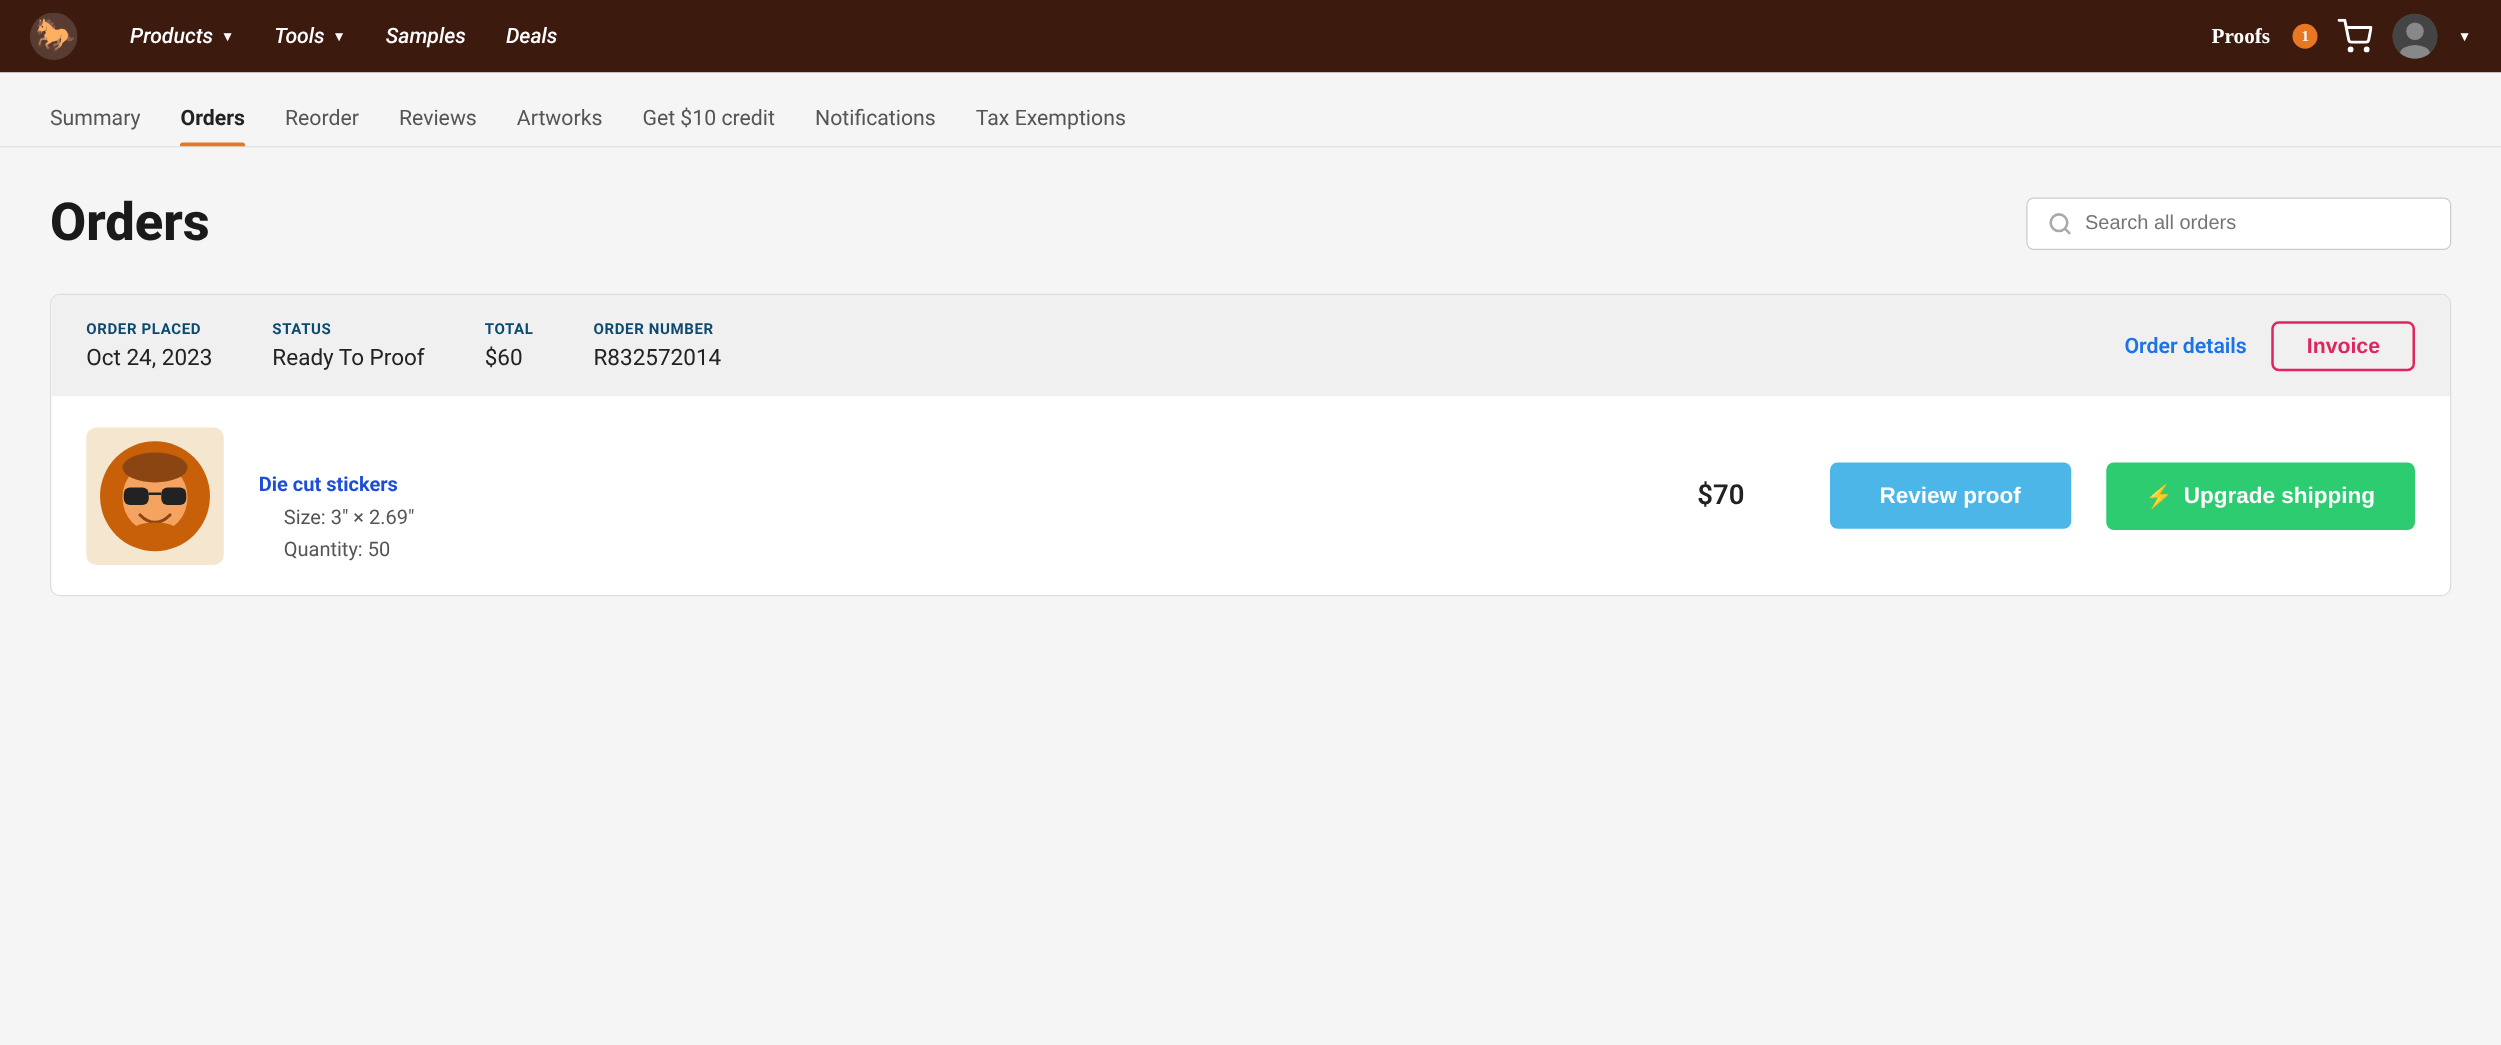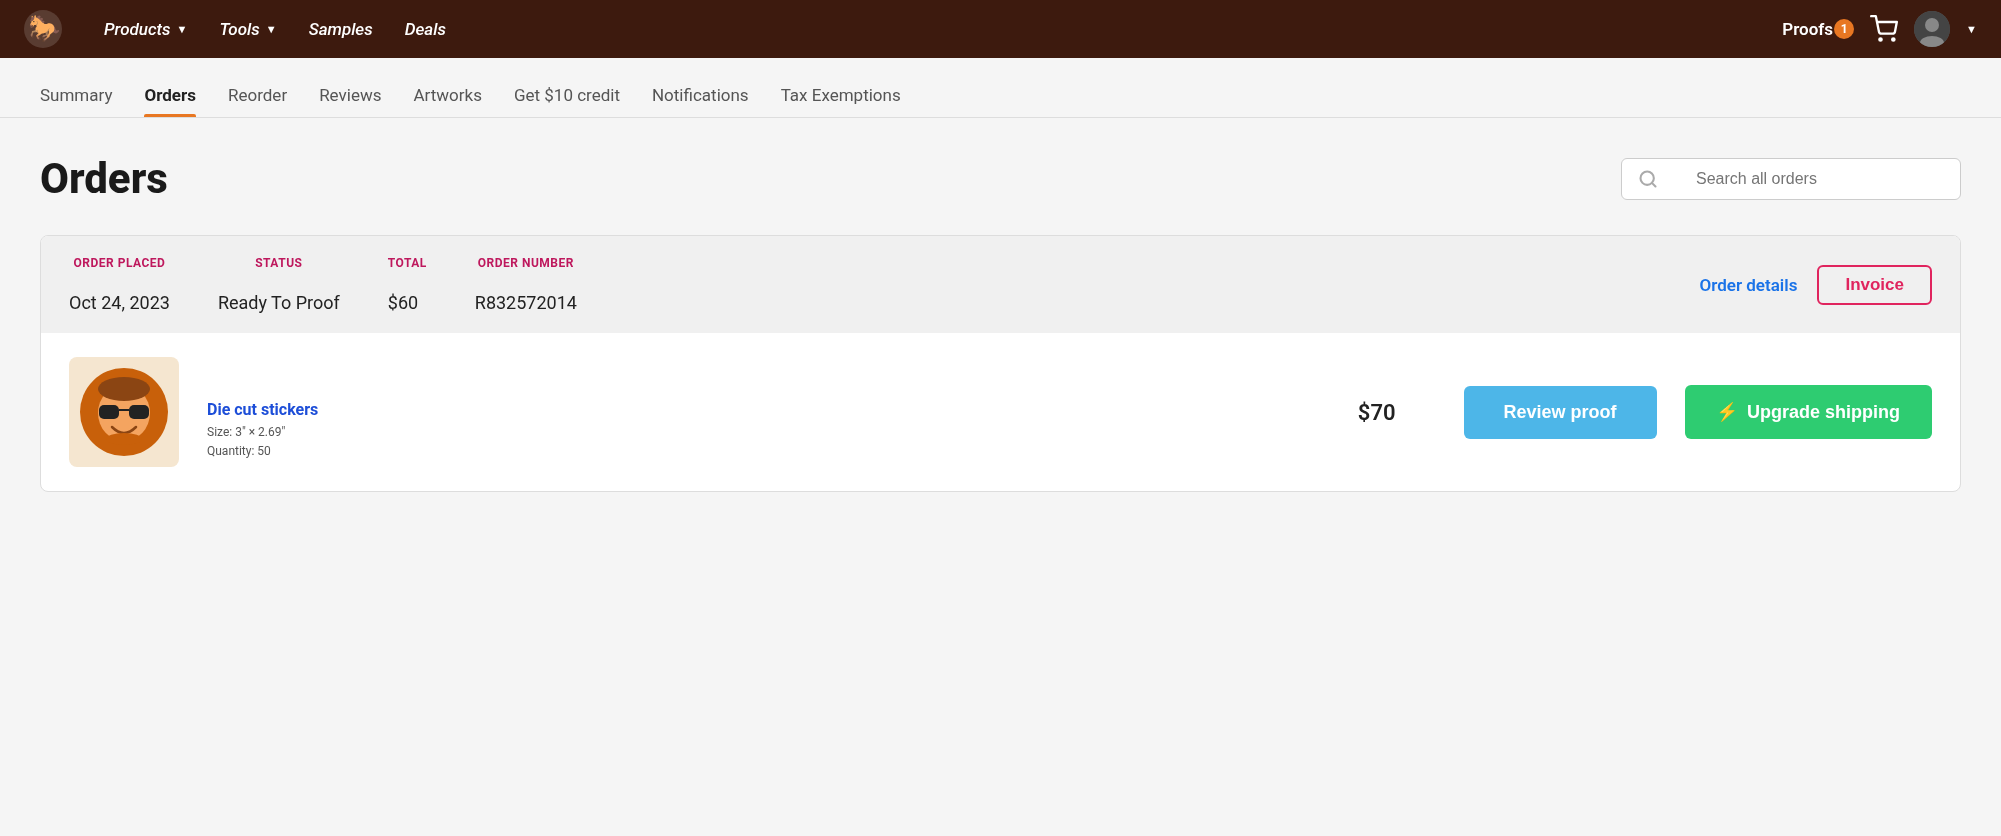--- a/index.html
+++ b/index.html
@@ -41,21 +41,22 @@
       align-items: center;
       gap: 16px;
     }
     .proofs-btn {
       color: #fff;
       font-size: 17px;
       font-weight: 600;
       cursor: pointer;
       display: flex;
       align-items: center;
-      gap: 1px;
+      gap: 18px;
+      font-family: Liberation Serif, serif;
     }
     .proofs-badge {
       background: #e87722;
       color: #fff;
       border-radius: 50%;
       width: 20px;
       height: 20px;
       font-size: 12px;
       font-weight: bold;
       display: flex;
@@ -142,21 +143,20 @@
       width: 340px;
       gap: 10px;
     }
     .search-box input {
       border: none;
       outline: none;
       font-size: 16px;
       color: #0369a1;
       width: 100%;
       background: transparent;
-      margin-left: 28px;
     }
     .search-icon-svg { color: #999; flex-shrink: 0; }
 
     
     .order-card {
       background: #fff;
       border: 1px solid #ddd;
       border-radius: 8px;
       overflow: hidden;
     }
@@ -164,25 +164,24 @@
       background: #f0f0f0;
       padding: 20px 28px;
       display: flex;
       align-items: center;
       gap: 48px;
     }
     .order-header-col {}
     .order-header-label {
       font-size: 12px;
       font-weight: 700;
-      color: #be185d;
+      color: #0c4a6e;
       text-transform: uppercase;
       letter-spacing: 0.5px;
-      margin-bottom: 22px;
-      text-align: center;
+      margin-bottom: 6px;
     }
     .order-header-value {
       font-size: 18px;
       color: #222;
     }
     .order-header-actions {
       margin-left: auto;
       display: flex;
       align-items: center;
       gap: 20px;
@@ -228,23 +227,24 @@
       flex: 1;
     }
     .product-name {
       font-size: 16px;
       font-weight: 700;
       color: #1d4ed8;
       margin-bottom: 4px;
       margin-top: 37px;
     }
     .product-detail {
-      font-size: 12px;
+      font-size: 16px;
       color: #555;
       line-height: 1.6;
+      margin-left: 20px;
     }
     .product-price {
       font-size: 22px;
       font-weight: 600;
       color: #222;
       margin: 0 40px;
     }
     .review-proof-btn {
       background: #4db6e8;
       color: #fff;

